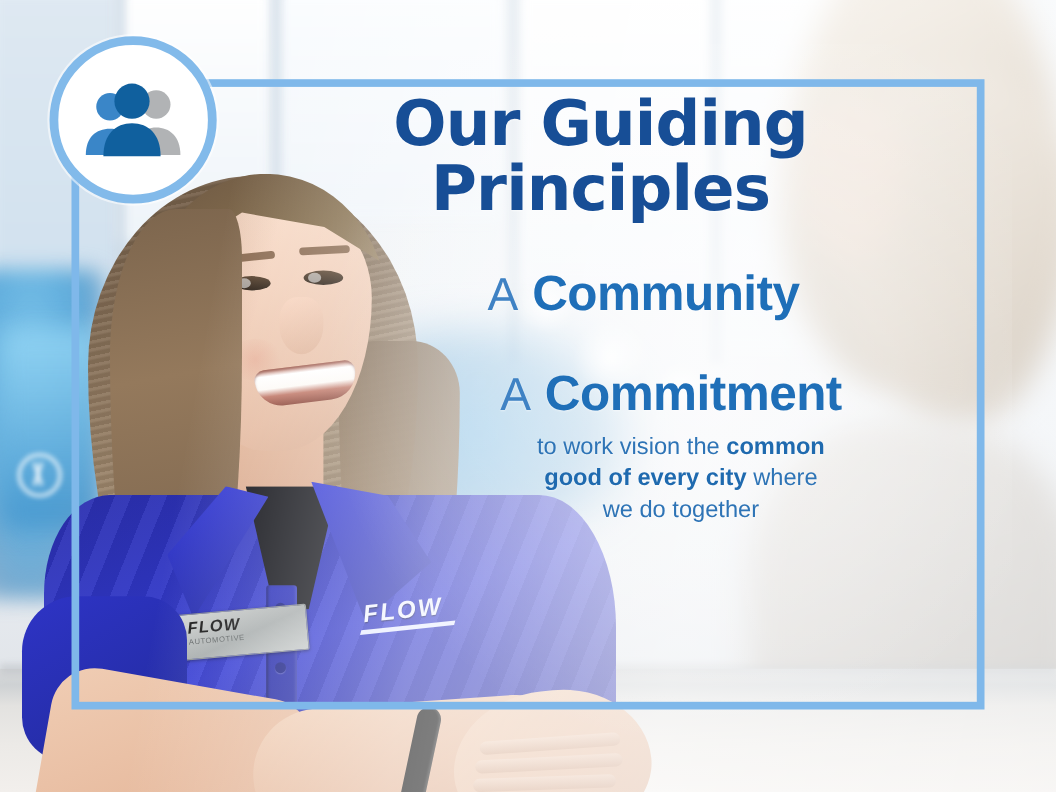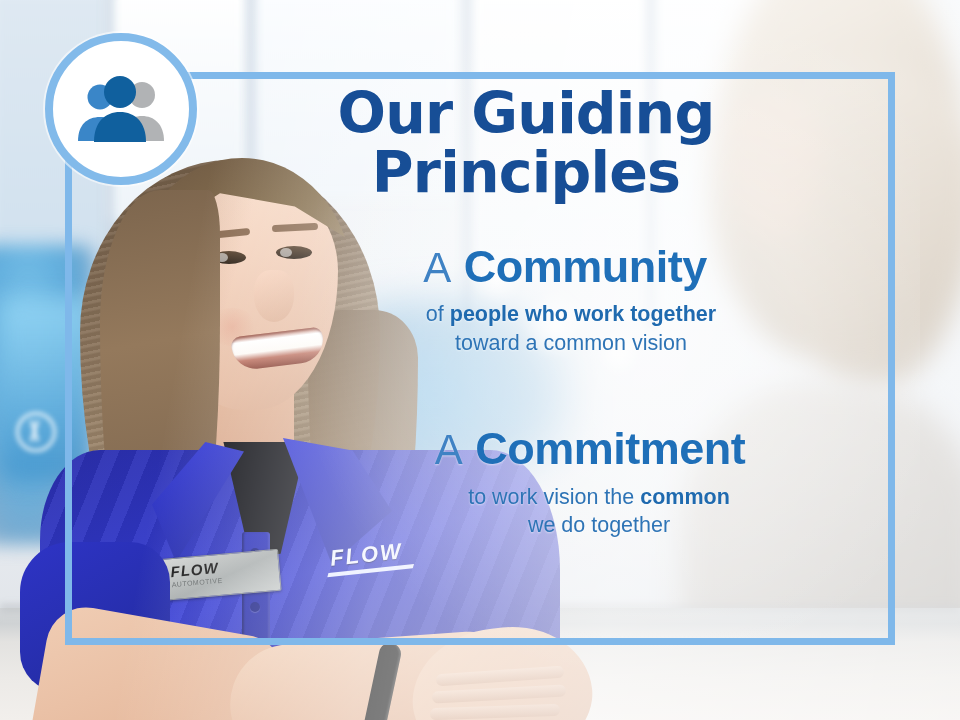--- a/index.html
+++ b/index.html
@@ -365,21 +365,21 @@
     background: #ffffff;
     border: 8px solid #82baea;
     box-sizing: border-box;
     display: flex; align-items: center; justify-content: center;
     box-shadow: 0 0 0 2px rgba(255,255,255,.55);
   }
   .badge svg { display: block; }
 
   .text-col {
     position: absolute;
-    left: 188px; top: 84px; width: 676px;
+    left: 208px; top: 84px; width: 676px;
     text-align: center;
   }
   .title {
     font-family: "DejaVu Sans", sans-serif;
     font-weight: 700;
     font-size: 57px;
     line-height: 1.04;
     letter-spacing: -0.8px;
     color: #174e96;
     text-align: center;
@@ -413,21 +413,21 @@
     line-height: 1.32;
     color: #2e74b6;
     margin-top: 10px;
     text-shadow: 0 1px 2px rgba(255,255,255,.5);
   }
   .p-sub b { font-weight: 700; color: #1f6aaf; }
 
   
   .principle.p-covenant   { margin-left: 2px;   margin-top: 20px; }
   .principle.p-community  { margin-left: 78px;  margin-top: 40px; }
-  .principle.p-commitment { margin-left: 128px; margin-top: 68px; }
+  .principle.p-commitment { margin-left: 128px; margin-top: 44px; }
 
   .principle.p-covenant   .p-sub { margin-left: 16px; }
   .principle.p-community  .p-sub { margin-left: 12px; }
   .principle.p-commitment .p-sub { margin-left: 18px; }
 </style>
 </head>
 <body>
 
 <div id="stage">
 
@@ -534,31 +534,28 @@
 
   <div class="text-col">
     <h1 class="title">Our Guiding Principles</h1>
 
 
     <div class="principle p-community">
       <div class="p-head">
         <span class="art">A</span>
         <span class="word">Community</span>
       </div>
-      <div class="p-sub">
-          <div><span>of </span><b>people who work together</b></div>
-          <div><span>toward a common vision</span></div>
-        </div>
     </div>
 
     <div class="principle p-commitment">
       <div class="p-head">
         <span class="art">A</span>
         <span class="word">Commitment</span>
       </div>
       <div class="p-sub">
           <div><span>to work vision the </span><b>common</b></div>
+          <div><b>good of every city</b><span> where</span></div>
           <div><span>we do together</span></div>
         </div>
     </div>
   </div>
 
 </div>
 
 </body></html>

